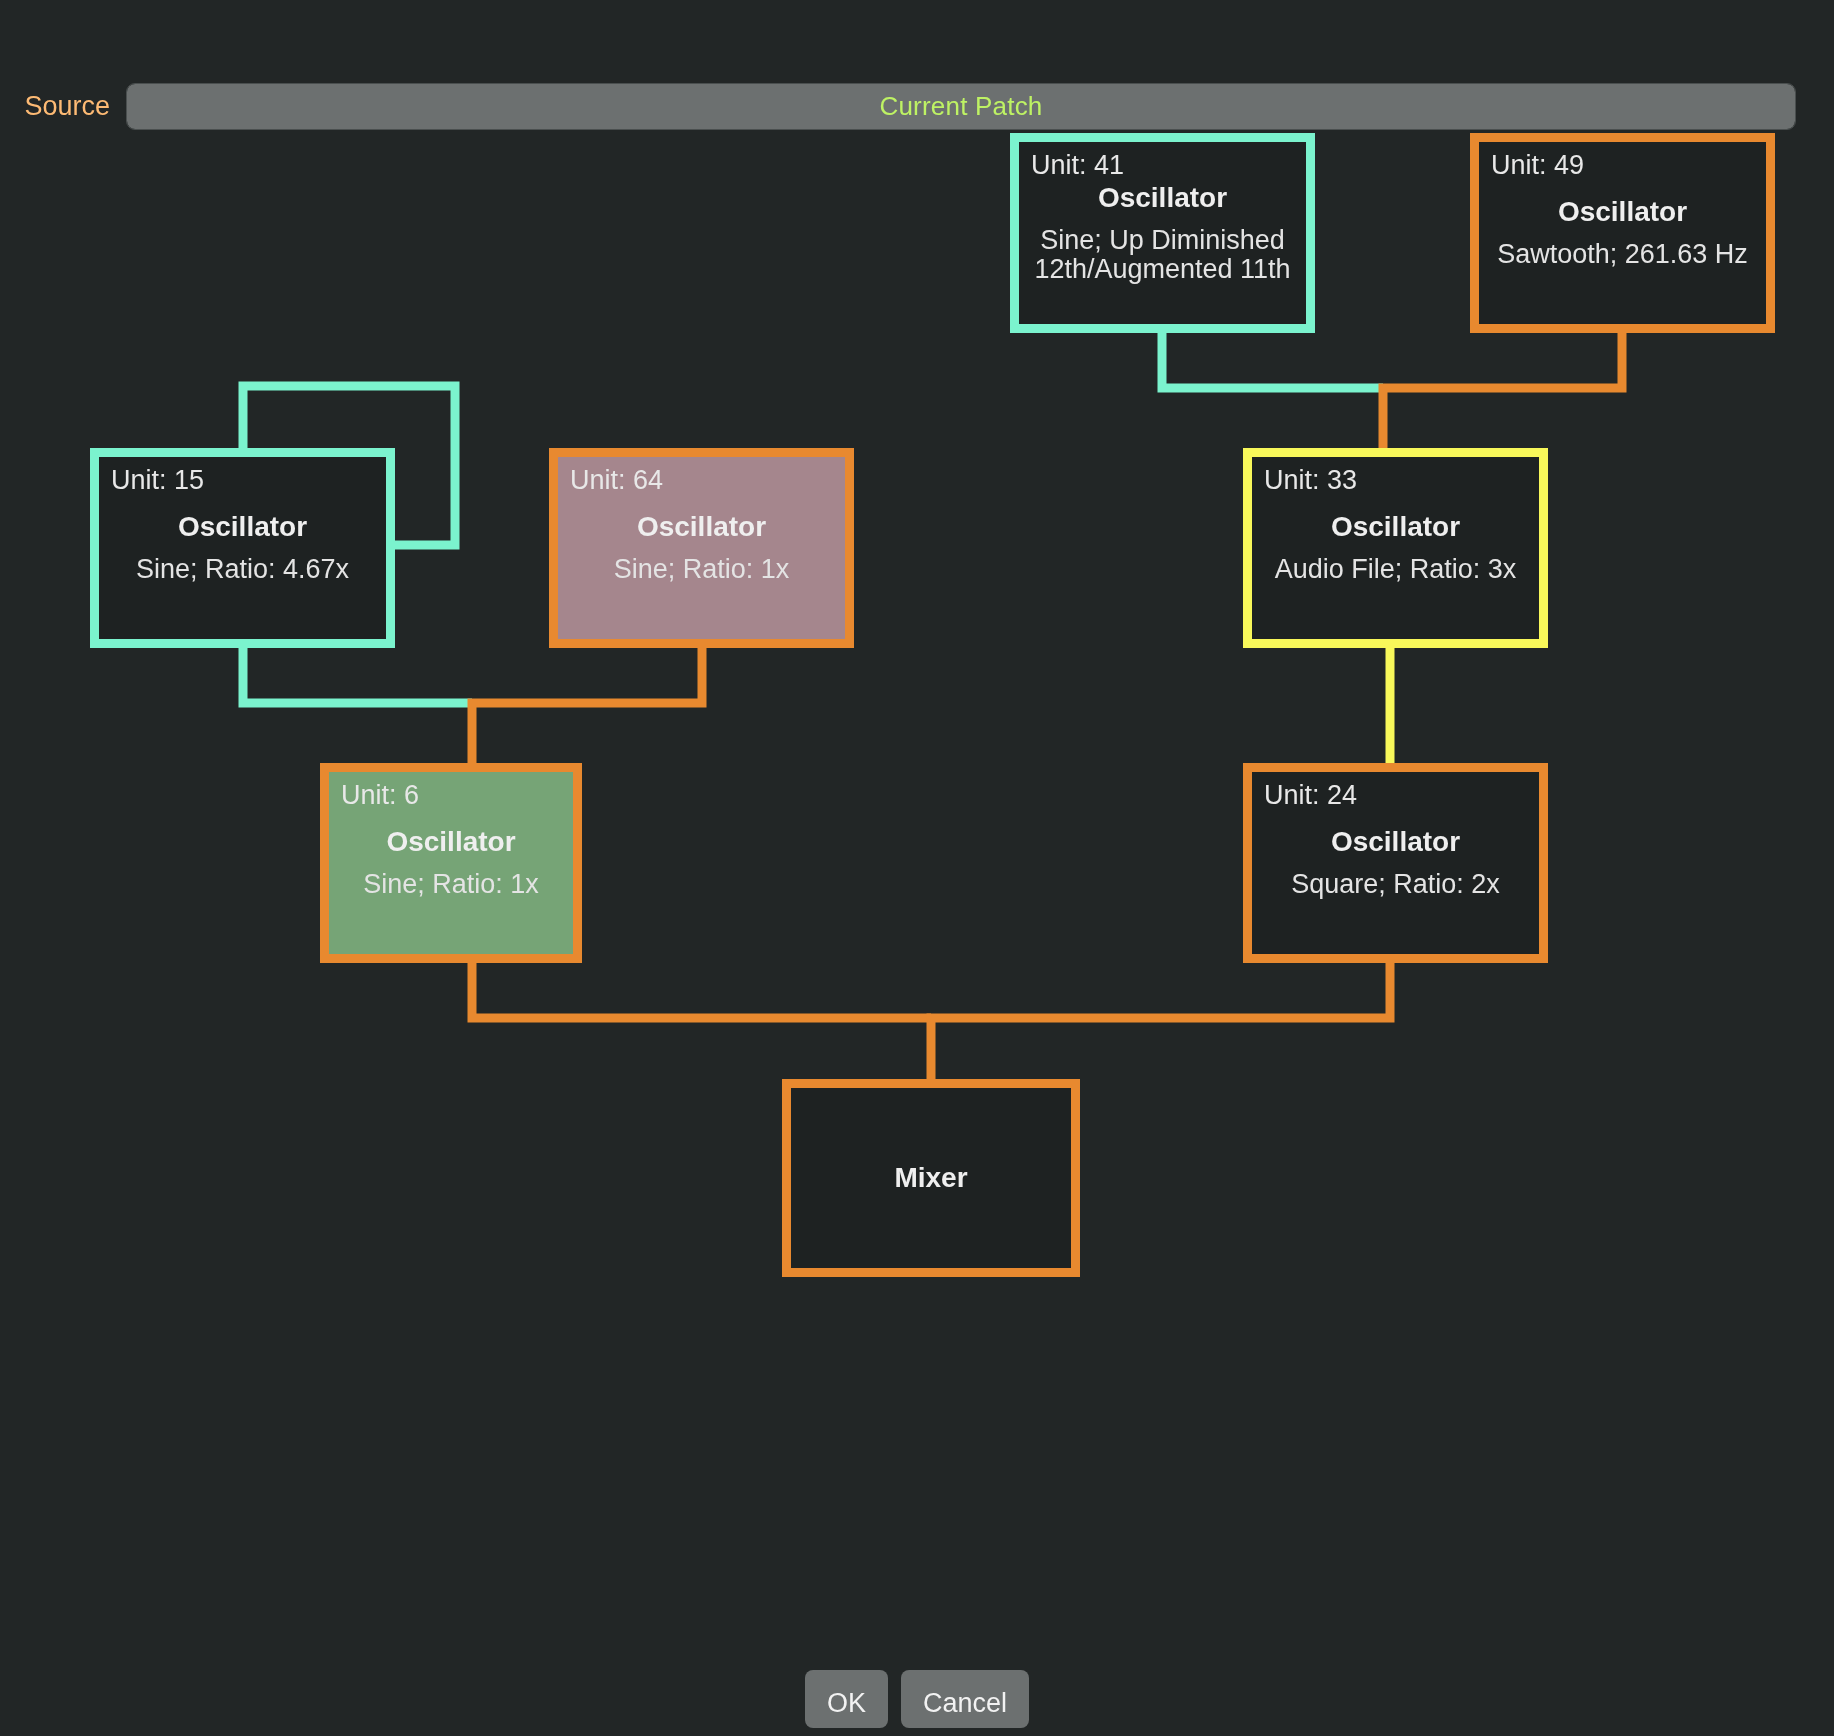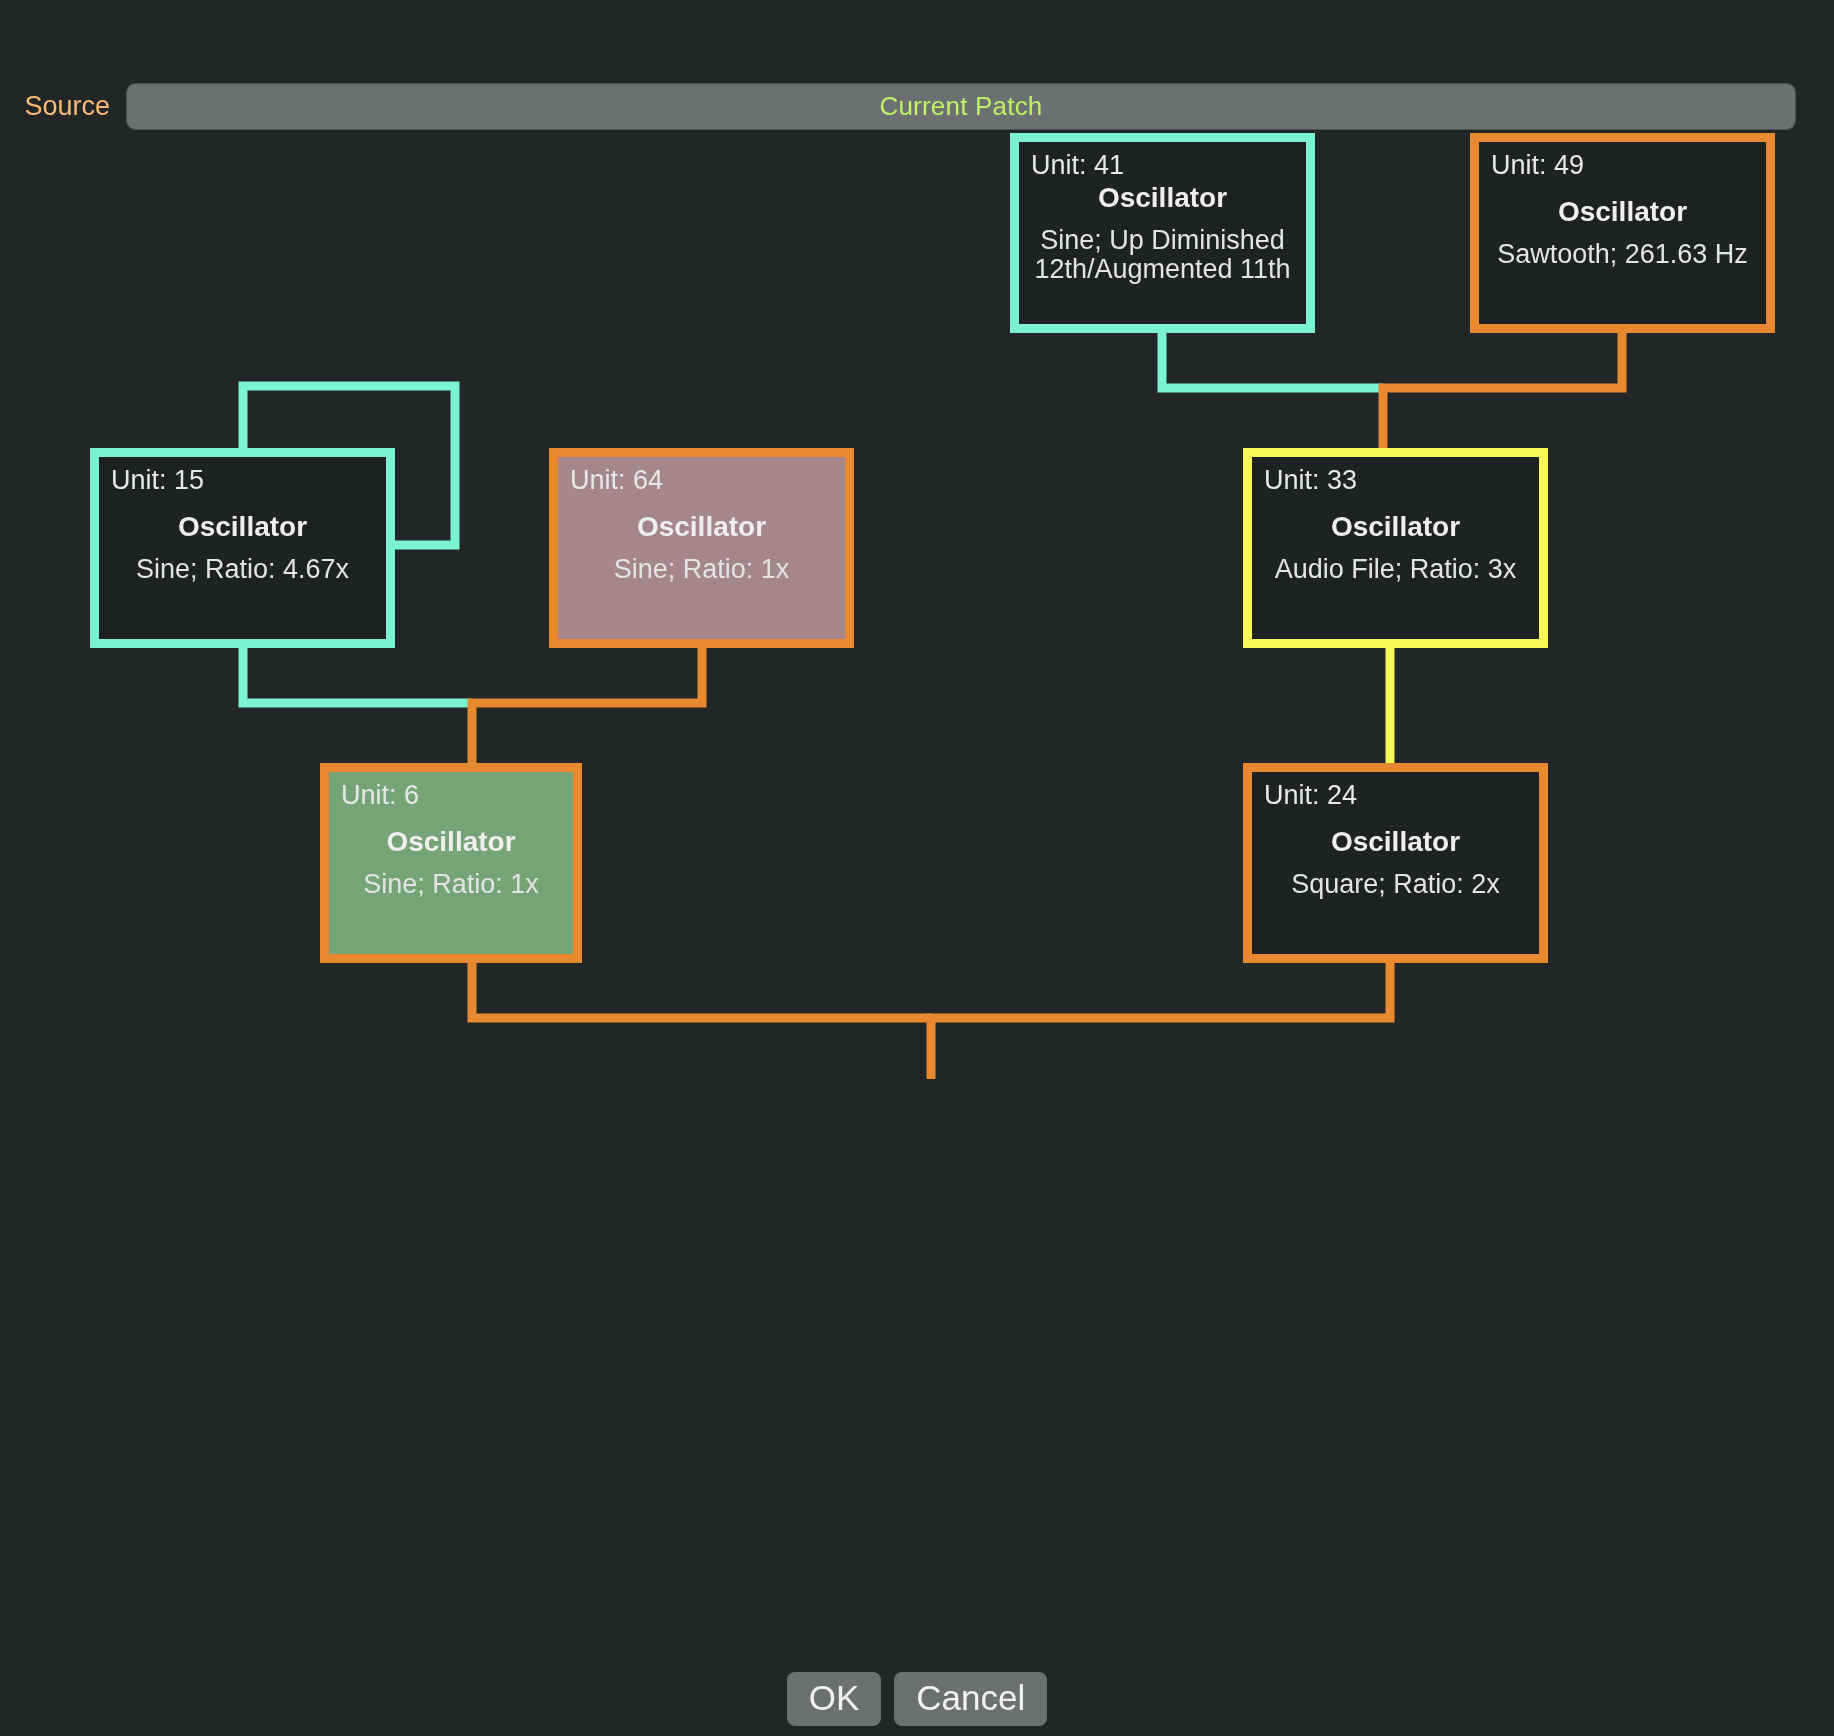--- a/index.html
+++ b/index.html
@@ -114,22 +114,22 @@
     align-items: center;
     justify-content: center;
     gap: 13px;
   }
   .btn {
     background: #6c7070;
     color: #f2f2f2;
     border: none;
     border-radius: 8px;
     font-family: "Liberation Sans", sans-serif;
-    font-size: 35px;
-    padding: 7px 22px 9px 22px;
+    font-size: 27px;
+    padding: 19px 22px 9px 22px;
     line-height: 1.1;
     cursor: pointer;
   }
 </style>
 </head>
 <body>
 
 <div id="source-row">
   <div id="source-label">Source</div>
   <div id="segmented">
@@ -192,19 +192,24 @@
           <div class="sub">Sine; Ratio: 1x</div>
         </div>
       </div>
       <div class="node" style="left: 1243px; top: 763px; width: 305px; height: 200px; background: rgb(30, 34, 34); border: 9px solid rgb(232, 137, 47);">
         <div class="unit">Unit: 24</div>
         <div class="body">
           <div class="title">Oscillator</div>
           <div class="sub">Square; Ratio: 2x</div>
         </div>
       </div>
+      <div class="node" style="left: 782px; top: 1079px; width: 298px; height: 198px; background: rgb(30, 34, 34); border: 9px solid rgb(232, 137, 47);">
+        <div class="body">
+          <div class="title">Mixer</div>
+        </div>
+      </div>
     </div>
 </div>
 
 <div id="footer">
   <button class="btn">OK</button>
   <button class="btn">Cancel</button>
 </div>
 
 </body></html>

